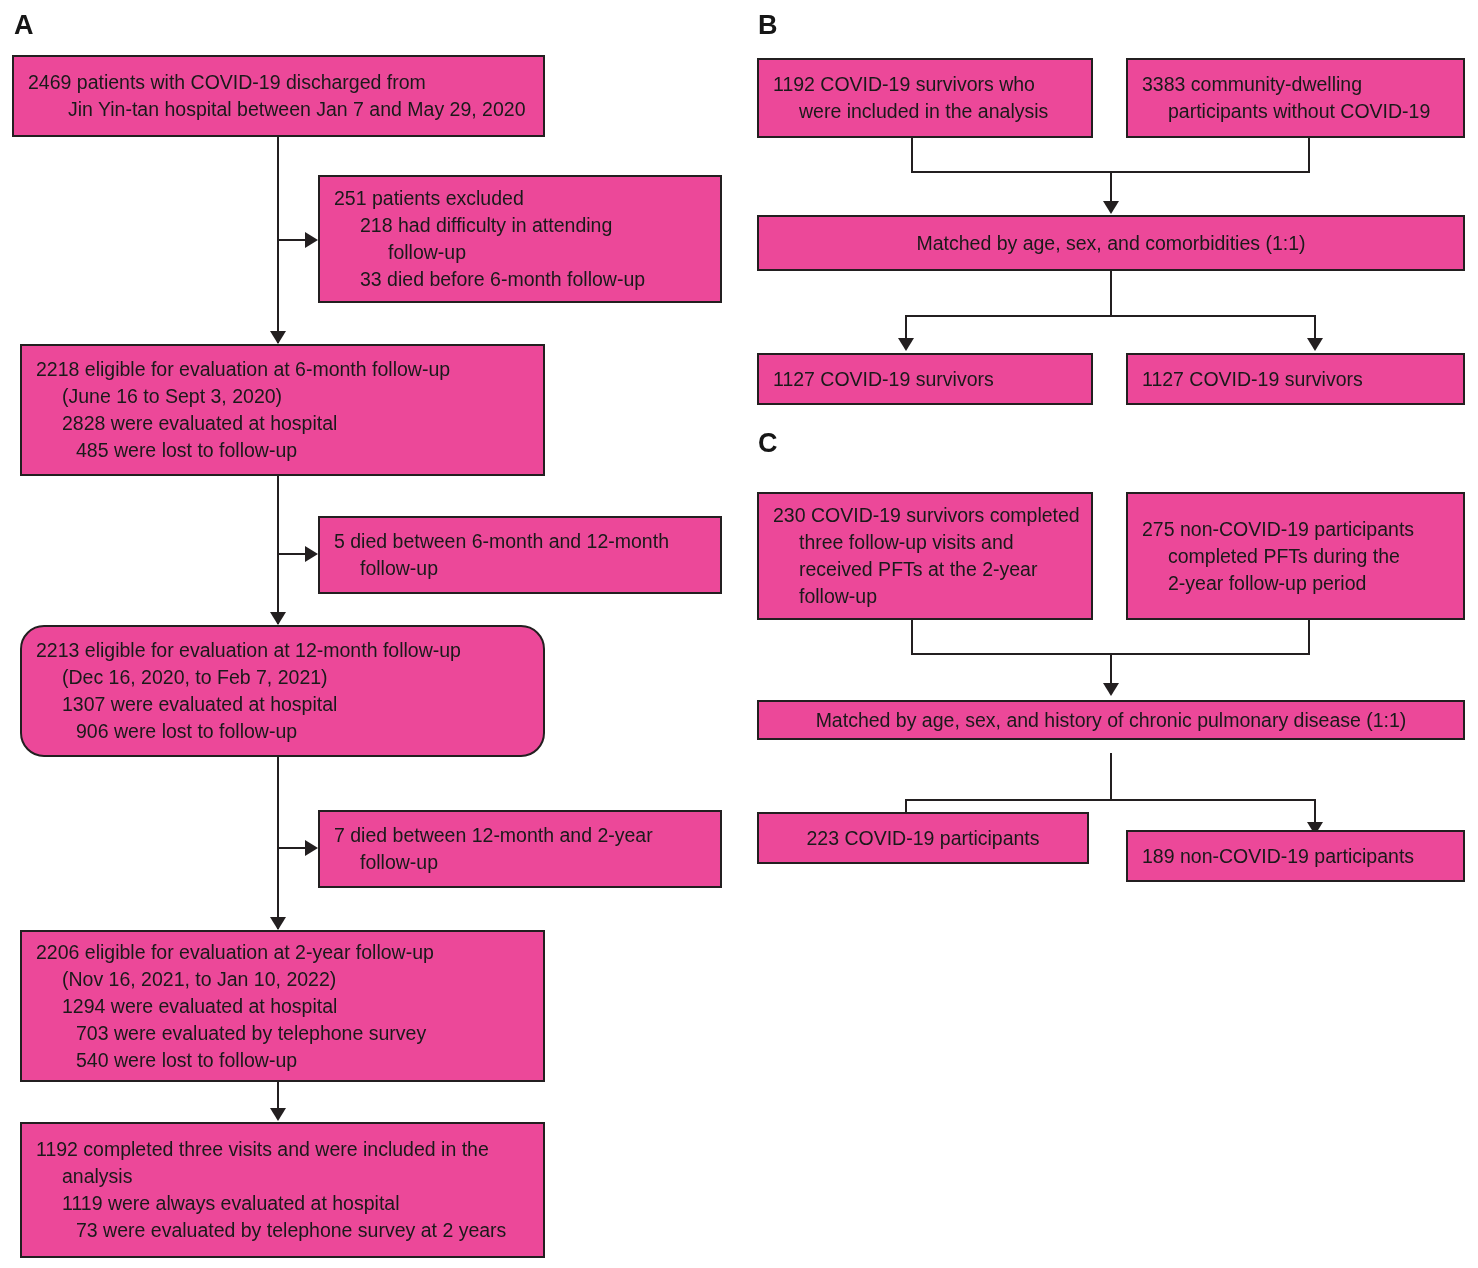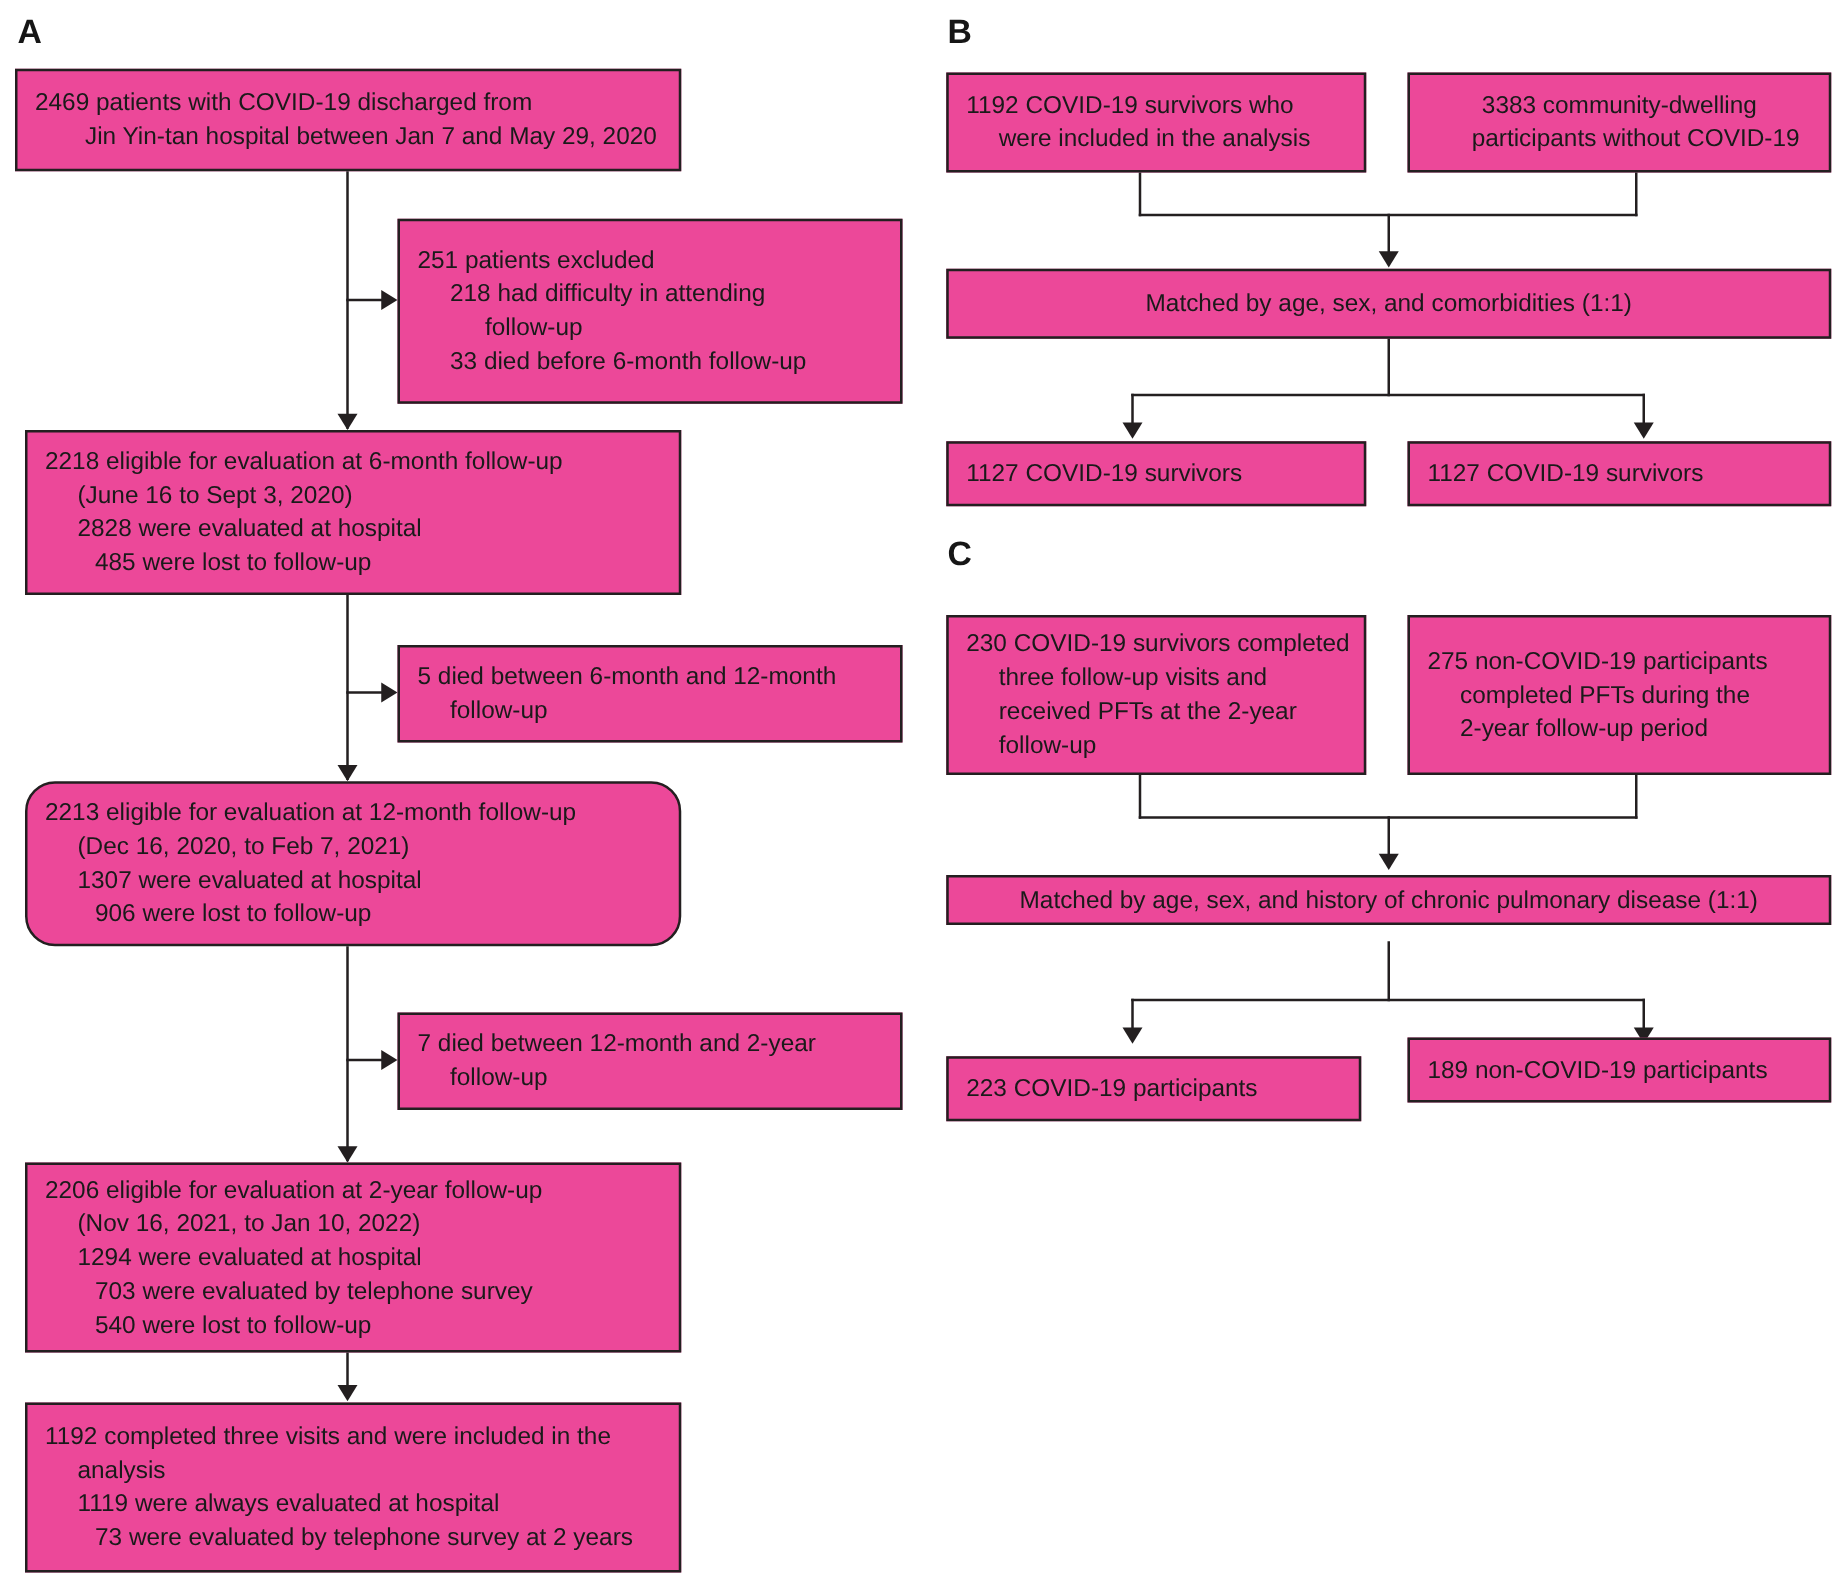--- a/index.html
+++ b/index.html
@@ -88,21 +88,21 @@
       <div class="ln">2469 patients with COVID-19 discharged from</div>
       <div class="ln ind2">Jin Yin-tan hospital between Jan 7 and May 29, 2020</div>
     </div>
   </div>
 
   <div class="vline" style="left:277px; top:137px; height:206px;"></div>
 
   <div class="hline" style="left:277px; top:239px; width:30px;"></div>
   <div class="arrow-right" style="left:305px; top:232px;"></div>
 
-  <div class="box" style="left:318px; top:175px; width:404px; height:148px;">
+  <div class="box" style="left:318px; top:175px; width:404px; height:128px;">
     <div class="lines">
       <div class="ln">251 patients excluded</div>
       <div class="ln ind1">218 had difficulty in attending</div>
       <div class="ln ind3">follow-up</div>
       <div class="ln ind1">33 died before 6-month follow-up</div>
     </div>
   </div>
 
   <div class="arrow-down" style="left:270px; top:331px;"></div>
 
@@ -174,21 +174,21 @@
 
   <div class="panel-letter" style="left:758px; top:12px;">B</div>
 
   <div class="box" style="left:757px; top:58px; width:336px; height:80px;">
     <div class="lines">
       <div class="ln">1192 COVID-19 survivors who</div>
       <div class="ln ind1">were included in the analysis</div>
     </div>
   </div>
 
-  <div class="box" style="left:1126px; top:58px; width:339px; height:80px;text-align:center;">
+  <div class="box" style="left:1126px; top:58px; width:339px; height:80px;">
     <div class="lines">
       <div class="ln">3383 community-dwelling</div>
       <div class="ln ind1">participants without COVID-19</div>
     </div>
   </div>
 
   <div class="vline" style="left:911px; top:138px; height:35px;"></div>
   <div class="vline" style="left:1308px; top:138px; height:35px;"></div>
   <div class="hline" style="left:911px; top:171px; width:399px;"></div>
   <div class="vline" style="left:1110px; top:171px; height:32px;"></div>
@@ -250,21 +250,21 @@
     </div>
   </div>
 
   <div class="vline" style="left:1110px; top:753px; height:48px;"></div>
   <div class="hline" style="left:905px; top:799px; width:411px;"></div>
   <div class="vline" style="left:905px; top:799px; height:26px;"></div>
   <div class="vline" style="left:1314px; top:799px; height:26px;"></div>
   <div class="arrow-down" style="left:898px; top:822px;"></div>
   <div class="arrow-down" style="left:1307px; top:822px;"></div>
 
-  <div class="box" style="left:757px; top:845px; width:332px; height:52px;">
+  <div class="box" style="left:757px; top:812px; width:332px; height:52px;text-align:center;">
     <div class="lines">
       <div class="ln">223 COVID-19 participants</div>
     </div>
   </div>
 
   <div class="box" style="left:1126px; top:830px; width:339px; height:52px;">
     <div class="lines">
       <div class="ln">189 non-COVID-19 participants</div>
     </div>
   </div>

